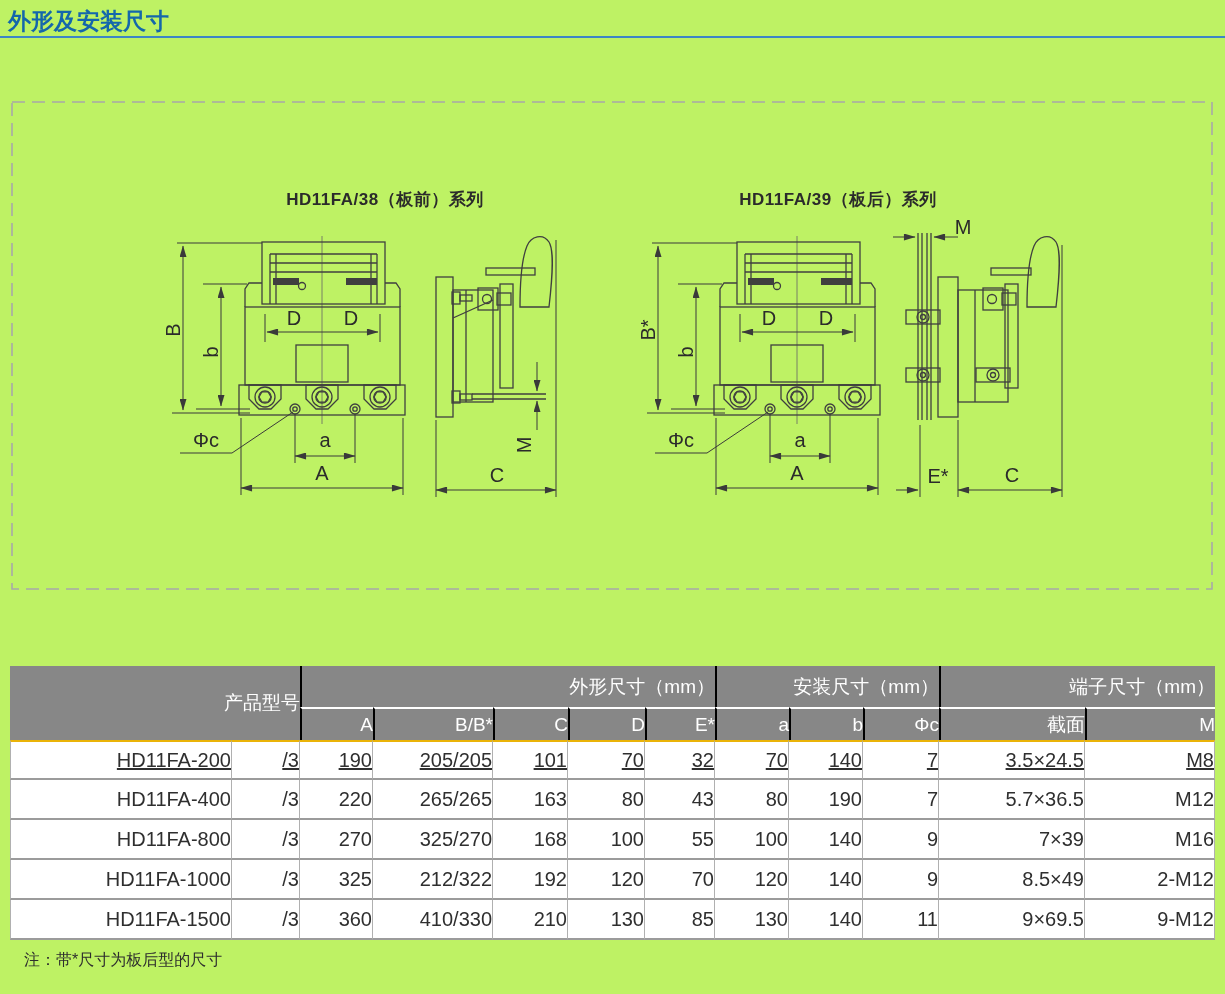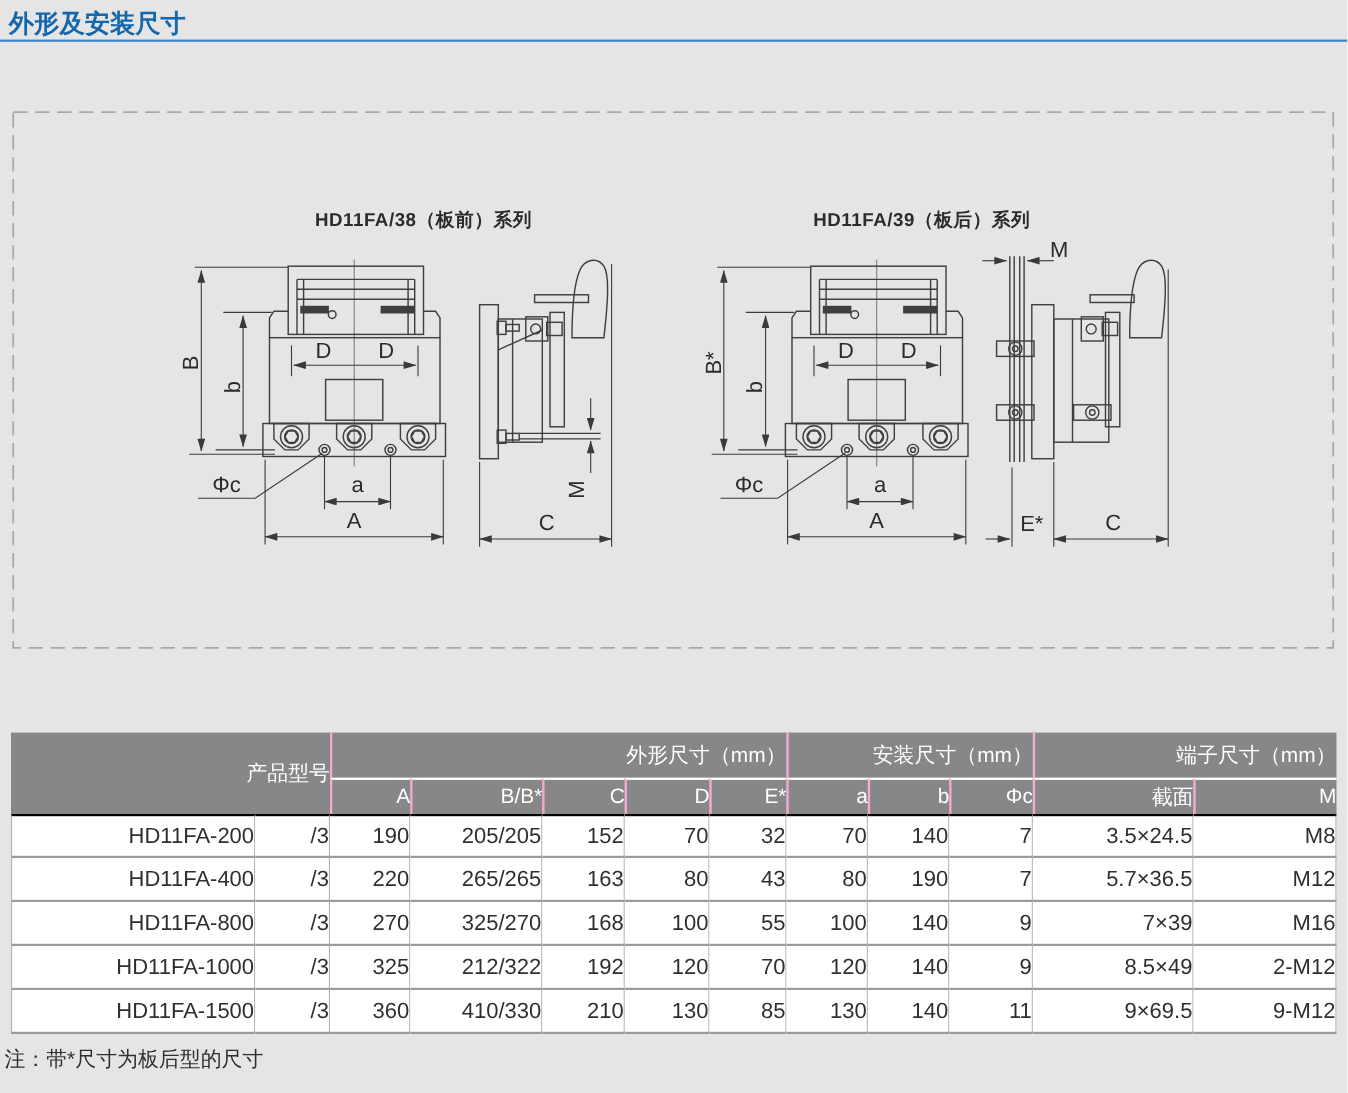--- a/index.html
+++ b/index.html
@@ -1,39 +1,39 @@
 <!DOCTYPE html>
 <html><head>
 <meta charset="utf-8">
 <style>
   html,body{margin:0;padding:0;background:#fff;}
-  .page{position:relative;width:1225px;height:994px;background:#e5e5e5;overflow:hidden;
+  .page{position:relative;width:1225px;height:994px;background:#bef264;overflow:hidden;
         font-family:"Liberation Sans",sans-serif;}
   .page-title{position:absolute;left:8px;top:6px;margin:0;font-size:23px;font-weight:bold;color:#1467ab;}
   .title-rule{position:absolute;left:0;top:36px;width:1225px;height:2px;background:#3c85c6;}
   svg.diagram{position:absolute;left:0;top:0;}
   svg .draw{fill:none;stroke:#3f3f3f;stroke-width:1.3;}
   svg .dims{fill:none;stroke:#3a3a3a;stroke-width:1;}
   svg .cl{stroke:#666;stroke-width:0.8;}
   svg .fillbar{fill:#3f3f3f;stroke:none;}
   svg text{fill:#2b2b2b;stroke:none;font-family:"Liberation Sans",sans-serif;}
   svg .dimtext{font-size:20px;}
   svg .dtitle{font-size:17px;font-weight:bold;letter-spacing:0.5px;}
   table.spec{position:absolute;left:10px;top:666px;width:1205px;border-collapse:separate;
              border-spacing:0;table-layout:fixed;text-align:right;}
   table.spec th,table.spec td{box-sizing:border-box;padding:0;vertical-align:middle;}
   table.spec th{background:#878787;color:#fff;font-weight:normal;font-size:19px;}
   tr.group-row th{height:41px;}
   tr.sub-row th{height:33px;border-top:2px solid #fff;}
-  th.sep-l{border-left:2px solid #f9a8d4;}
+  th.sep-l{border-left:2px solid #000000;}
   table.spec td{background:#fff;height:40px;font-size:20px;color:#2f2f2f;
                 border-bottom:2px solid #9b9b9b;border-right:1px solid #b0b0b0;}
   table.spec td:first-child{border-left:1px solid #b0b0b0;}
-  tr.data-row.first td{border-top:2px solid #000000;}
-  .note{position:absolute;left:4px;top:950px;margin:0;font-size:19px;color:#2e2e2e;}
+  tr.data-row.first td{border-top:2px solid #eab308;text-decoration:underline;}
+  .note{position:absolute;left:24px;top:950px;margin:0;font-size:16px;color:#2e2e2e;}
 </style>
 </head>
 <body>
 
 <div class="page">
 
   <h1 class="page-title">外形及安装尺寸</h1>
   <div class="title-rule"></div>
 
   <svg class="diagram" width="1225" height="600" viewBox="0 0 1225 600">
@@ -257,21 +257,21 @@
       <th class="sep-l">b</th>
       <th class="sep-l">Φc</th>
       <th class="sep-l">截面</th>
       <th class="sep-l">M</th>
     </tr>
     <tr class="data-row first">
       <td>HD11FA-200</td>
       <td>/3</td>
       <td>190</td>
       <td>205/205</td>
-      <td>152</td>
+      <td>101</td>
       <td>70</td>
       <td>32</td>
       <td>70</td>
       <td>140</td>
       <td>7</td>
       <td>3.5×24.5</td>
       <td>M8</td>
     </tr>
     <tr class="data-row">
       <td>HD11FA-400</td>

